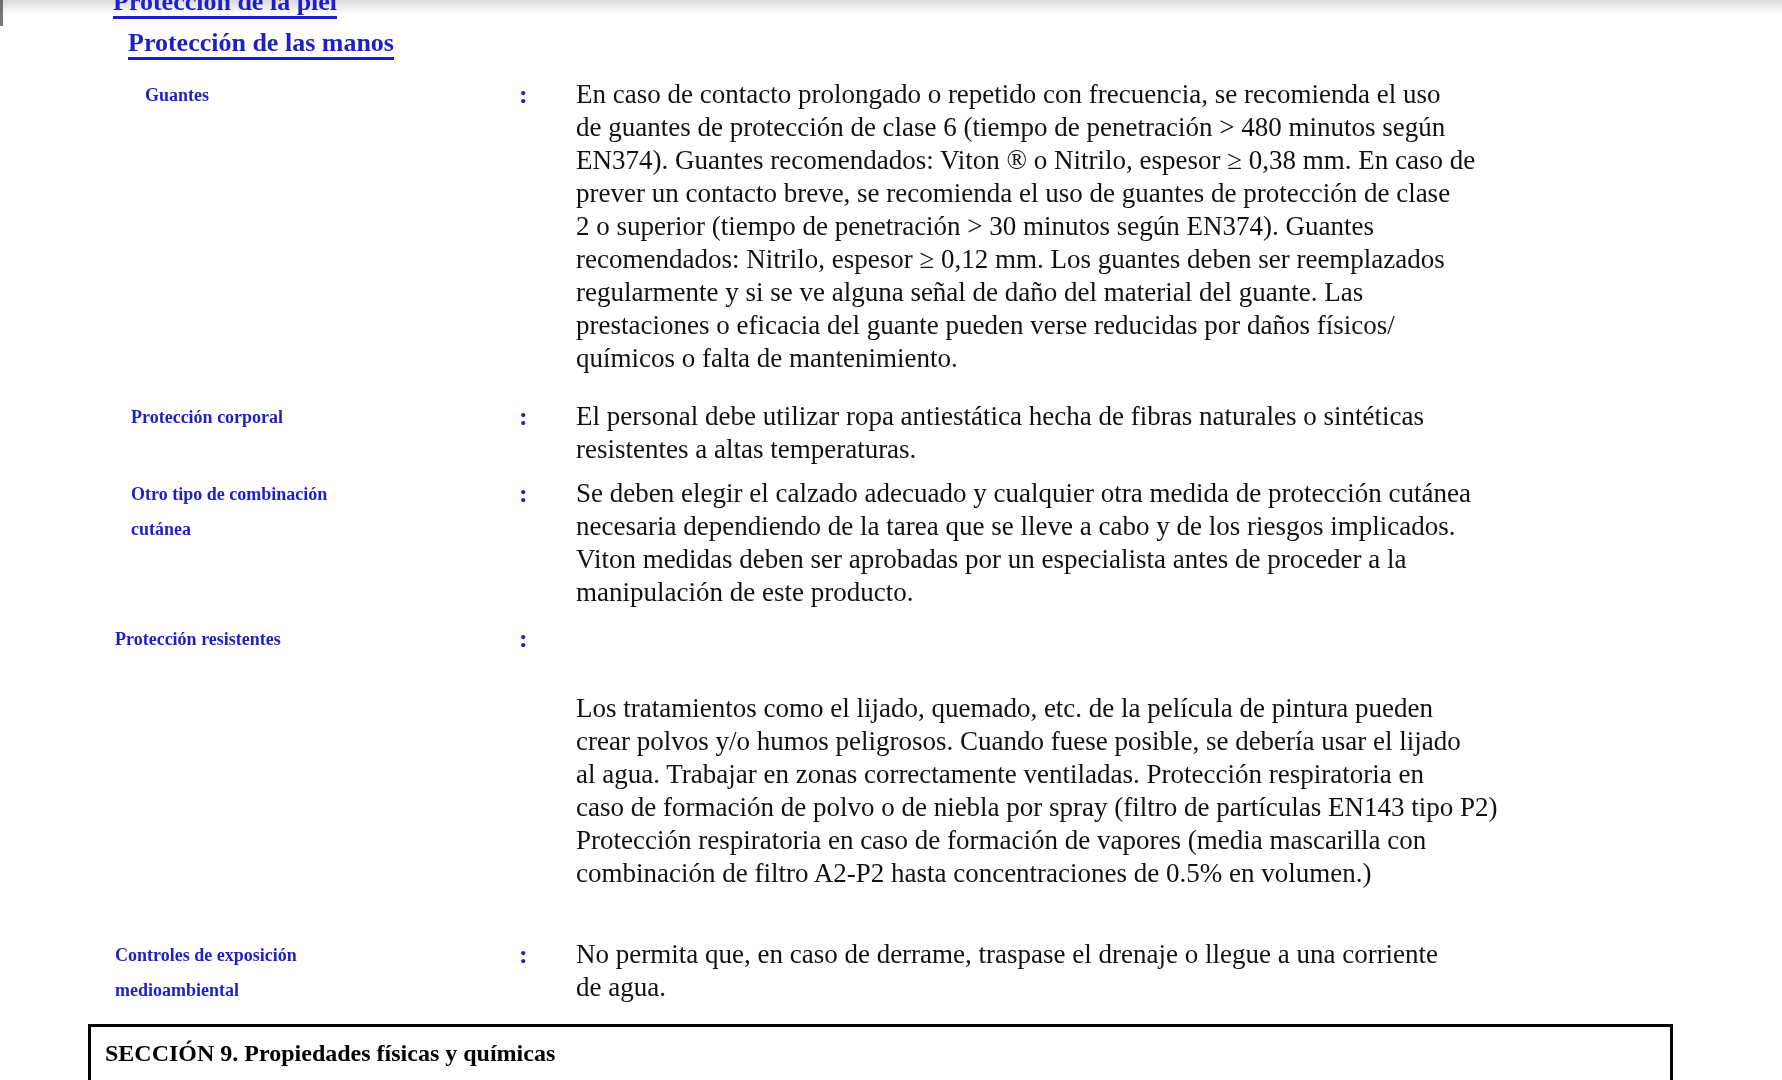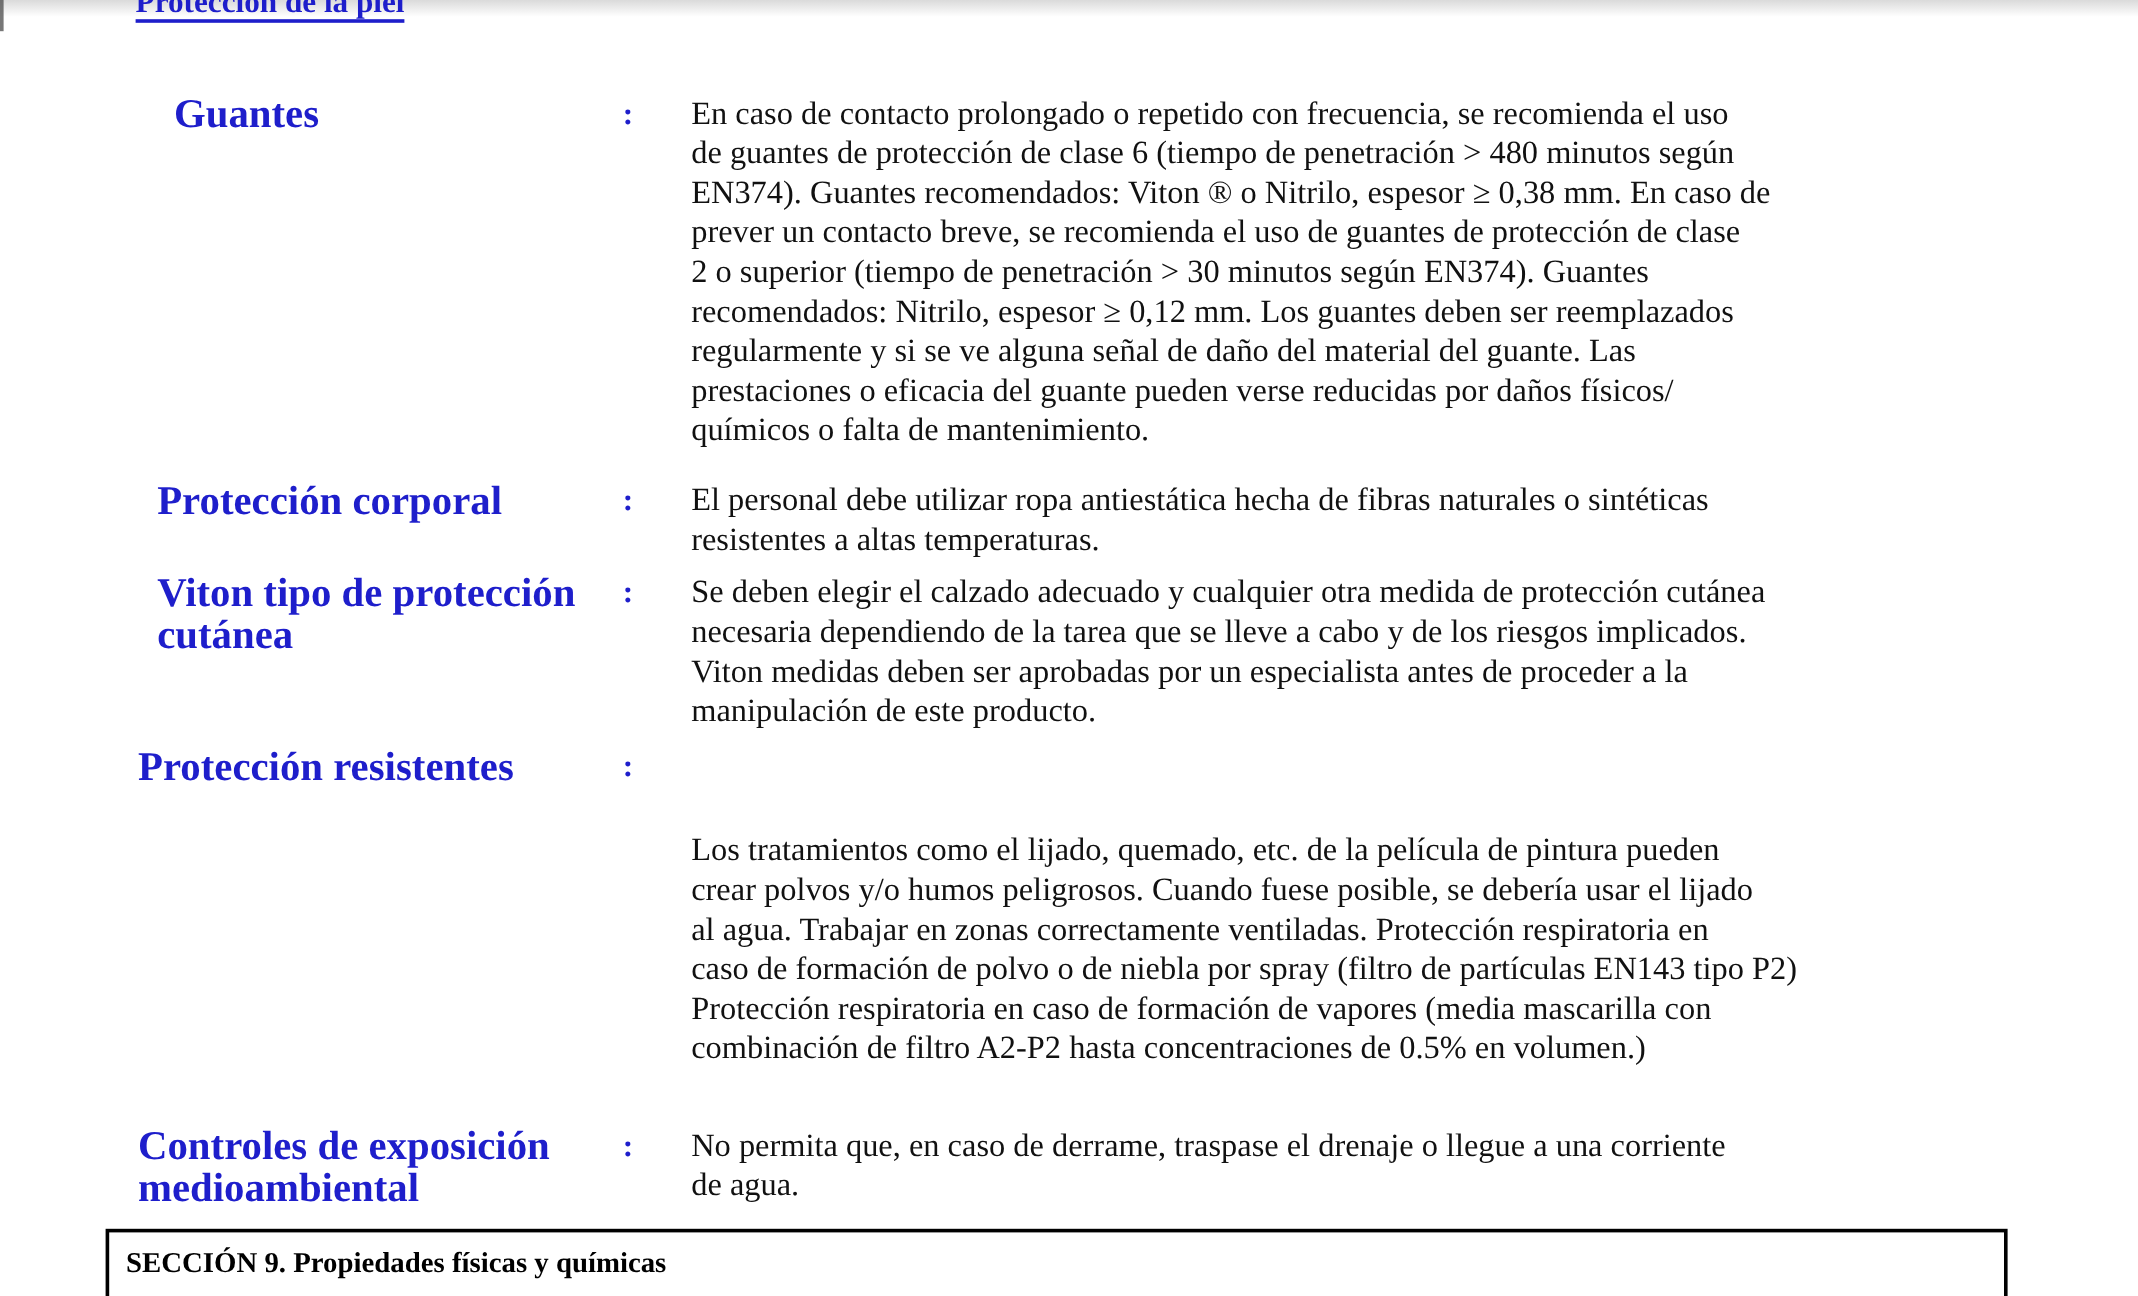--- a/index.html
+++ b/index.html
@@ -25,21 +25,21 @@
     font-size:26px;
     line-height:1;
     color:var(--blue);
     border-bottom:3px solid var(--blue);
     padding-bottom:1px;
     white-space:nowrap;
   }
   .row{position:absolute;left:0;width:100%;}
   .row-label{
     position:absolute;top:0;
-    font-weight:bold;font-size:34px;line-height:35px;
+    font-weight:bold;font-size:18px;line-height:35px;
     color:var(--blue);
     white-space:pre-line;
   }
   .row-colon{
     position:absolute;left:519px;top:0;
     font-weight:bold;font-size:26px;line-height:33px;
     color:var(--blue);
   }
   .row-text{
     position:absolute;left:576px;top:0;width:1222px;
@@ -67,20 +67,21 @@
 </head>
 <body>
 
 <div id="page">
 
   <div class="top-shade"></div>
   <div class="corner-mark"></div>
 
   <div class="doc-heading" style="left:113px;top:-11px;">Protección de la piel</div>
 
+  <div class="doc-heading" style="left:128px;top:30px;">Protección de las manos</div>
 
   <div class="row" style="top:78px;">
     <div class="row-label" style="left:145px;">Guantes</div>
     <div class="row-colon">:</div>
     <div class="row-text">En caso de contacto prolongado o repetido con frecuencia, se recomienda el uso
 de guantes de protección de clase 6 (tiempo de penetración &gt; 480 minutos según
 EN374). Guantes recomendados: Viton ® o Nitrilo, espesor ≥ 0,38 mm. En caso de
 prever un contacto breve, se recomienda el uso de guantes de protección de clase
 2 o superior (tiempo de penetración &gt; 30 minutos según EN374). Guantes
 recomendados: Nitrilo, espesor ≥ 0,12 mm. Los guantes deben ser reemplazados
@@ -90,21 +91,21 @@
   </div>
 
   <div class="row" style="top:400px;">
     <div class="row-label" style="left:131px;">Protección corporal</div>
     <div class="row-colon">:</div>
     <div class="row-text">El personal debe utilizar ropa antiestática hecha de fibras naturales o sintéticas
 resistentes a altas temperaturas.</div>
   </div>
 
   <div class="row" style="top:477px;">
-    <div class="row-label" style="left:131px;">Viton tipo de protección
+    <div class="row-label" style="left:131px;">Otro tipo de combinación
 cutánea</div>
     <div class="row-colon">:</div>
     <div class="row-text">Se deben elegir el calzado adecuado y cualquier otra medida de protección cutánea
 necesaria dependiendo de la tarea que se lleve a cabo y de los riesgos implicados.
 Viton medidas deben ser aprobadas por un especialista antes de proceder a la
 manipulación de este producto.</div>
   </div>
 
   <div class="row" style="top:622px;">
     <div class="row-label" style="left:115px;">Protección resistentes</div>

